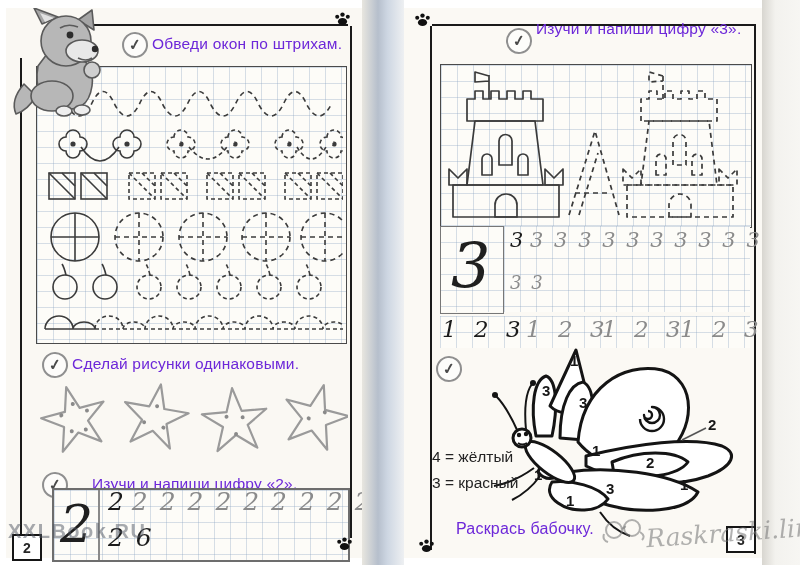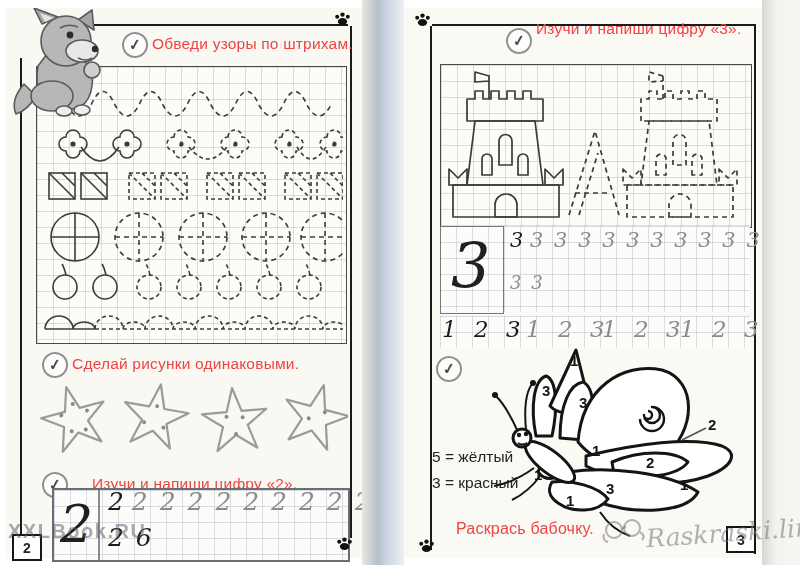--- a/index.html
+++ b/index.html
@@ -14,21 +14,21 @@
           background:linear-gradient(90deg,#d8d6d0 0%,#f3f2ee 35%,#f7f6f3 100%);}
   .frameline{position:absolute;background:#1a1a1a;}
   .box{position:absolute;border:2px solid #3c3c3c;}
   .grid{background-color:#fdfcf8;
         background-image:linear-gradient(to right,rgba(140,165,195,.35) 1px,transparent 1px),
                          linear-gradient(to bottom,rgba(140,165,195,.35) 1px,transparent 1px);
         background-size:16px 16px;}
   .check{position:absolute;width:22px;height:22px;border:2px solid #8f8f8f;border-radius:50%;
          display:flex;align-items:center;justify-content:center;font-size:15px;font-weight:bold;
          color:#4a4a4a;transform:rotate(-8deg);background:rgba(255,255,255,.6);}
-  .tasklabel{position:absolute;font-size:15.5px;font-weight:500;letter-spacing:.2px;color:#ef4444;white-space:nowrap;}
+  .tasklabel{position:absolute;font-size:15.5px;font-weight:500;letter-spacing:.2px;color:#6d28d9;white-space:nowrap;}
   .hand{font-family:"DejaVu Serif",serif;font-style:italic;white-space:nowrap;}
   .traced{color:#8b8b8b;}
   .solid-d{color:#1b1b1b;}
   .bigdigit{position:absolute;font-family:"DejaVu Serif",serif;font-style:italic;color:#1f1f1f;line-height:1;}
   .pagenum{position:absolute;width:26px;height:23px;border:2px solid #151515;background:#ffffff;
            display:flex;align-items:center;justify-content:center;font-size:14px;font-weight:bold;z-index:6;}
   .wm-left{position:absolute;left:2px;top:512px;font-size:20px;font-weight:bold;letter-spacing:1.5px;
            color:rgba(80,86,98,.5);z-index:7;}
   .wm-right{position:absolute;left:646px;top:518px;font-family:"DejaVu Serif",serif;font-style:italic;
             font-size:25px;color:rgba(125,125,125,.6);transform:rotate(-4deg);z-index:7;white-space:nowrap;}
@@ -67,21 +67,21 @@
         <path d="M70,50 Q78,54 84,50" fill="none"></path>
         <circle cx="62" cy="27" r="3.4" fill="#2c2c2c" stroke="none"></circle>
         <path d="M52,20 Q60,15 70,19" fill="none"></path>
         <circle cx="84" cy="62" r="8" fill="#cfcfcf"></circle>
         <ellipse cx="56" cy="103" rx="8" ry="5" fill="#eeeeee"></ellipse>
         <ellipse cx="74" cy="102" rx="8" ry="5" fill="#eeeeee"></ellipse>
       </g>
     </svg>
 
     <span class="check" style="left:116px;top:24px;">✓</span>
-    <div class="tasklabel" style="left:146px;top:27px;">Обведи узоры по штрихам.</div>
+    <div class="tasklabel" style="left:146px;top:27px;">Обведи окон по штрихам.</div>
 
     <div class="box grid" style="left:30px;top:58px;width:309px;height:276px;border-width:1.5px;border-color:#4a4a4a;">
       <svg width="306" height="273" viewBox="0 0 306 273">
         <g fill="none" stroke="#3b3b3b" stroke-width="1.6">
 
           <path stroke-dasharray="5 4" d="M6,38 q12,-27 24,0 q12,22 24,0 q12,-27 24,0 q12,22 24,0 q12,-27 24,0 q12,22 24,0 q12,-27 24,0 q12,22 24,0 q12,-27 24,0 q12,22 24,0 q12,-27 24,0 q12,22 24,0"></path>
 
           <g>
             <path d="M29,70 A7,7 0 0 1 43,70 A7,7 0 0 1 43,84 A7,7 0 0 1 29,84 A7,7 0 0 1 29,70 Z"></path>
             <path d="M83,70 A7,7 0 0 1 97,70 A7,7 0 0 1 97,84 A7,7 0 0 1 83,84 A7,7 0 0 1 83,70 Z"></path>
@@ -338,21 +338,21 @@
       <span class="bnum" style="left:142px;top:98px;">1</span>
       <span class="bnum" style="left:258px;top:72px;">2</span>
       <span class="bnum" style="left:196px;top:110px;">2</span>
       <span class="bnum" style="left:156px;top:136px;">3</span>
       <span class="bnum" style="left:230px;top:132px;">1</span>
       <span class="bnum" style="left:84px;top:122px;">1</span>
       <span class="bnum" style="left:116px;top:148px;">1</span>
     </div>
 
     <div style="position:absolute;left:28px;top:436px;z-index:4;">
-      <div class="legend-line">5 = жёлтый</div>
+      <div class="legend-line">4 = жёлтый</div>
       <div class="legend-line">3 = красный</div>
     </div>
 
     <div class="tasklabel" style="left:52px;top:512px;font-size:16px;z-index:4;">Раскрась бабочку.</div>
 
     <div class="pagenum" style="left:322px;top:518px;">3</div>
 
     <svg style="position:absolute;left:14px;top:530px;" width="17" height="15" viewBox="0 0 17 15">
       <ellipse cx="8.5" cy="10.5" rx="4.6" ry="3.6" fill="#111"></ellipse>
       <circle cx="3.2" cy="5.8" r="2" fill="#111"></circle>

